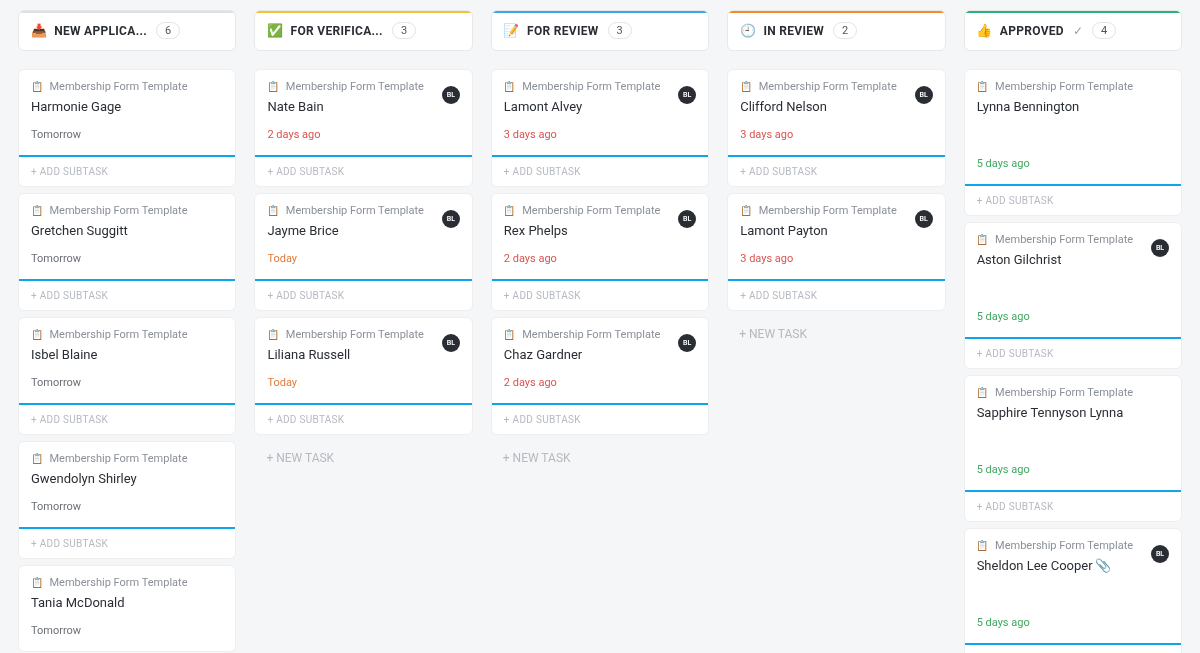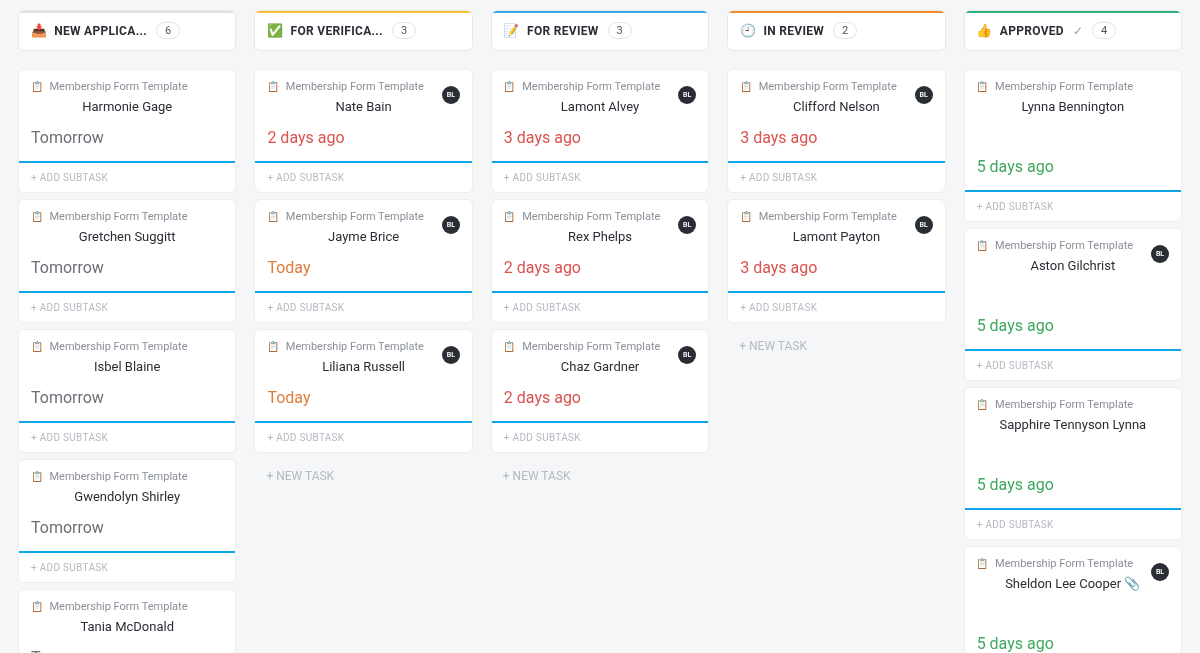--- a/index.html
+++ b/index.html
@@ -80,24 +80,23 @@
     color: #d08fcb;
   }
   .tmpl-label {
     font-size: 11px;
     color: #8a8f98;
   }
   .card .name {
     font-size: 13px;
     color: #2a2e34;
     margin-bottom: 14px;
-    text-align: center;
   }
   .card .date {
-    font-size: 16px;
+    font-size: 11px;
     margin-bottom: 14px;
   }
   .date.neutral { color: #6b6f76; }
   .date.danger  { color: #d9534f; }
   .date.warn    { color: #e07b3c; }
   .date.success { color: #3fa85f; margin-top: 43px; }
   .add-sub {
     border-top: 2px solid #0ea5e9;
     margin: 0 -12px;
     padding: 9px 12px;

